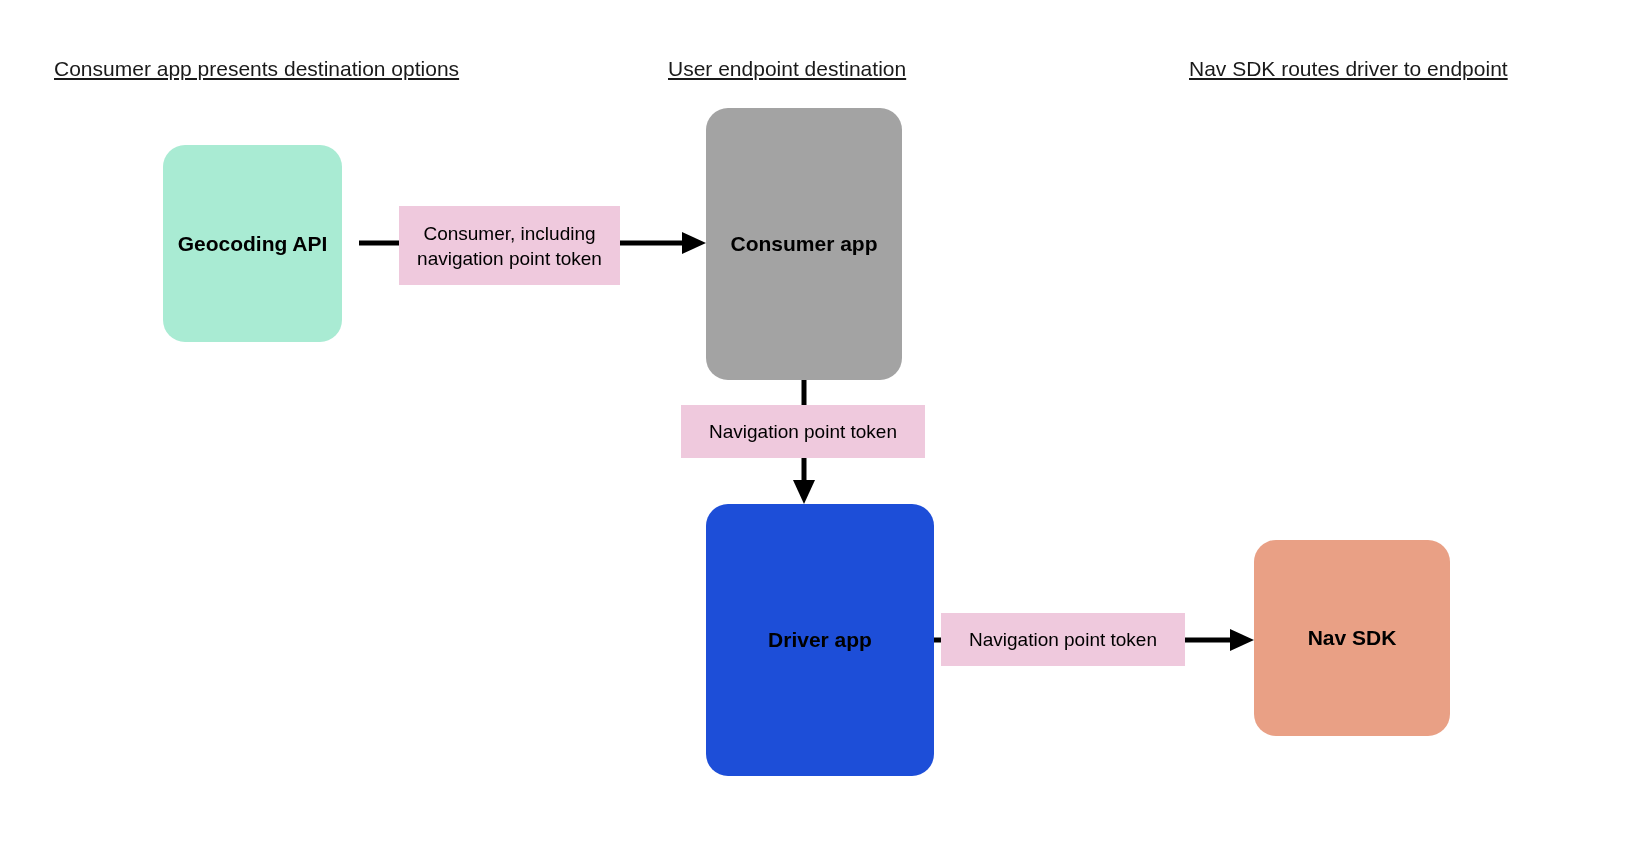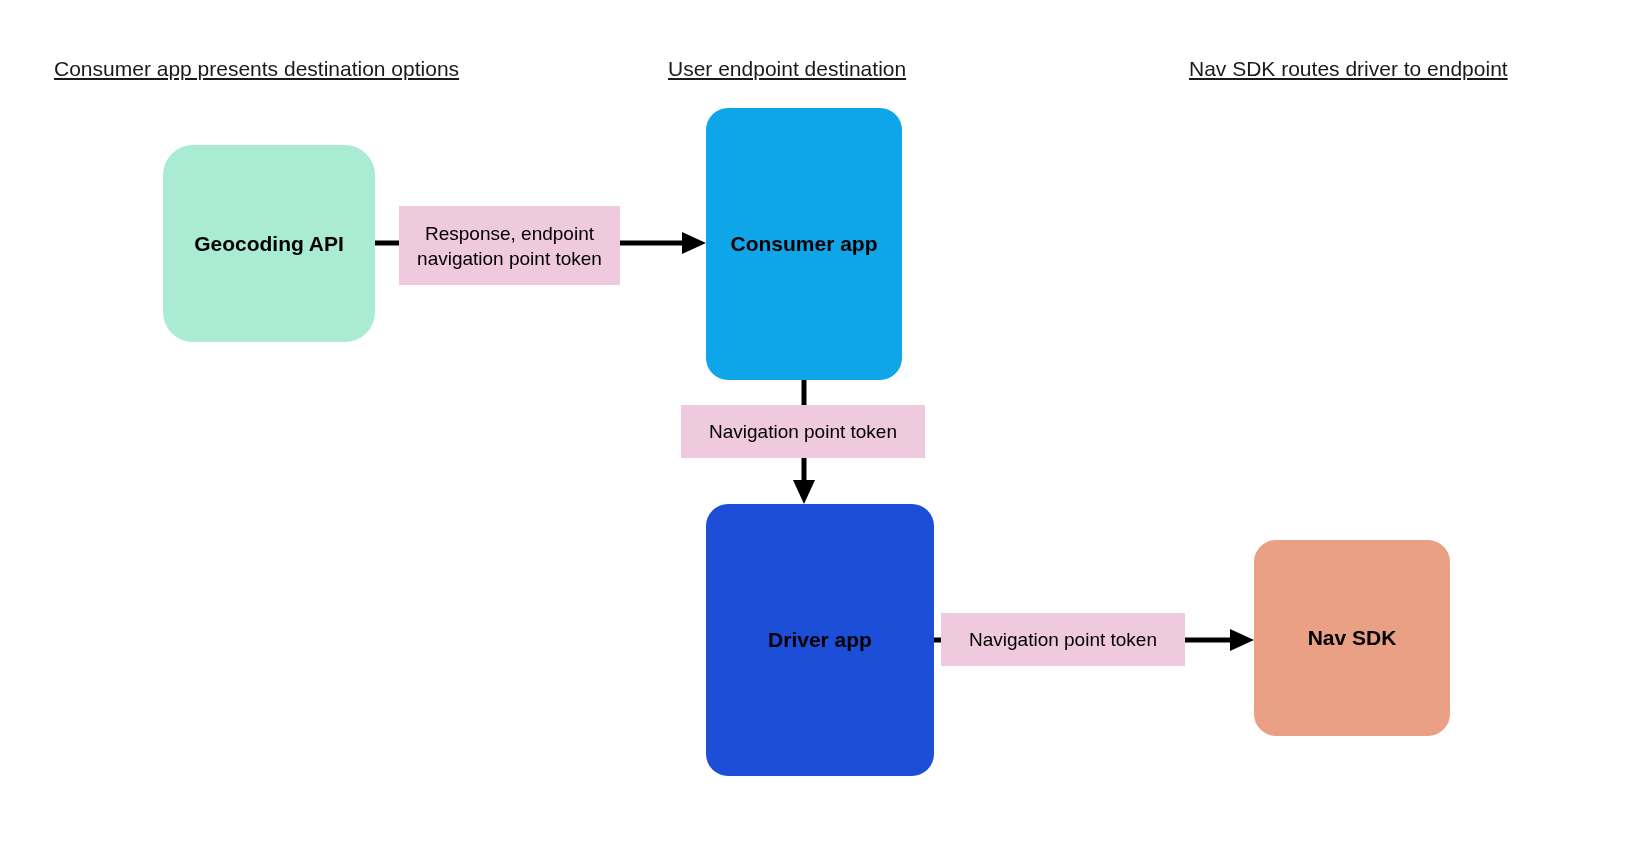--- a/index.html
+++ b/index.html
@@ -91,38 +91,38 @@
     </svg>
   </div>
 
   <div class="arrow" style="left:902px; top:620px; width:352px; height:40px;">
     <svg width="352" height="40" viewBox="0 0 352 40">
       <line x1="0" y1="20" x2="332" y2="20" stroke="#000000" stroke-width="5"></line>
       <polygon points="352,20 328,31 328,9" fill="#000000"></polygon>
     </svg>
   </div>
 
-  <div class="node" style="left:163px; top:145px; width:212px; height:197px; background:#a9ebd3;border-radius:30px;">
+  <div class="node" style="left:163px; top:145px; width:179px; height:197px; background:#a9ebd3;">
     <span class="node-label">Geocoding API</span>
   </div>
 
-  <div class="node" style="left:706px; top:108px; width:196px; height:272px; background:#0ea5e9;">
+  <div class="node" style="left:706px; top:108px; width:196px; height:272px; background:#a3a3a3;">
     <span class="node-label">Consumer app</span>
   </div>
 
   <div class="node" style="left:706px; top:504px; width:228px; height:272px; background:#1d4ed8;">
     <span class="node-label">Driver app</span>
   </div>
 
   <div class="node" style="left:1254px; top:540px; width:196px; height:196px; background:#e9a085;">
     <span class="node-label">Nav SDK</span>
   </div>
 
   <div class="edge-label" style="left:399px; top:206px; width:221px; height:79px; background:#efc9dd;">
-    <span>Response, endpoint navigation point token</span>
+    <span>Consumer, including navigation point token</span>
   </div>
 
   <div class="edge-label" style="left:681px; top:405px; width:244px; height:53px; background:#efc9dd;">
     <span>Navigation point token</span>
   </div>
 
   <div class="edge-label" style="left:941px; top:613px; width:244px; height:53px; background:#efc9dd;">
     <span>Navigation point token</span>
   </div>
 

